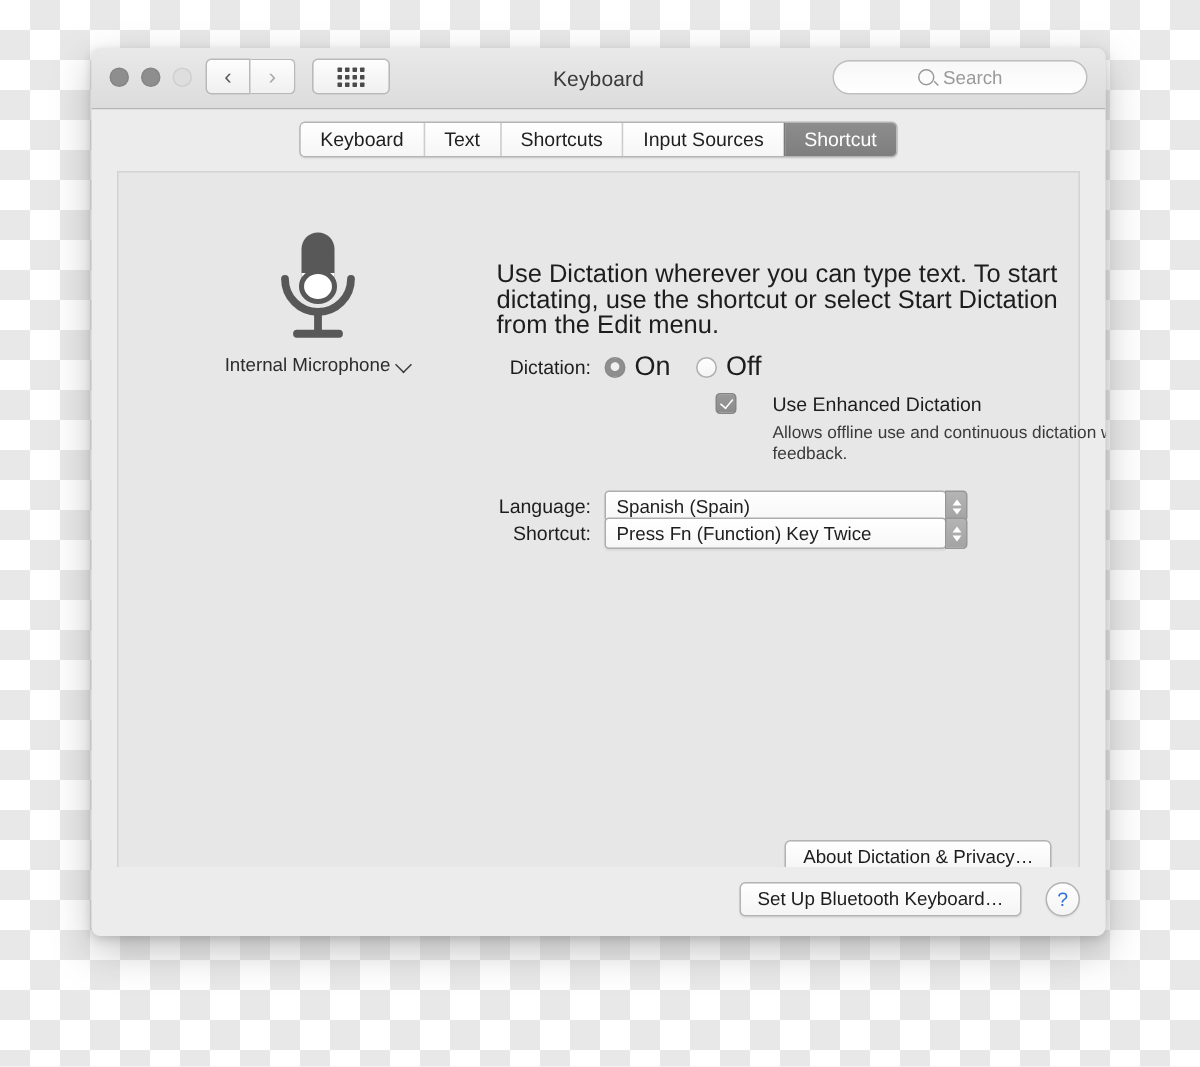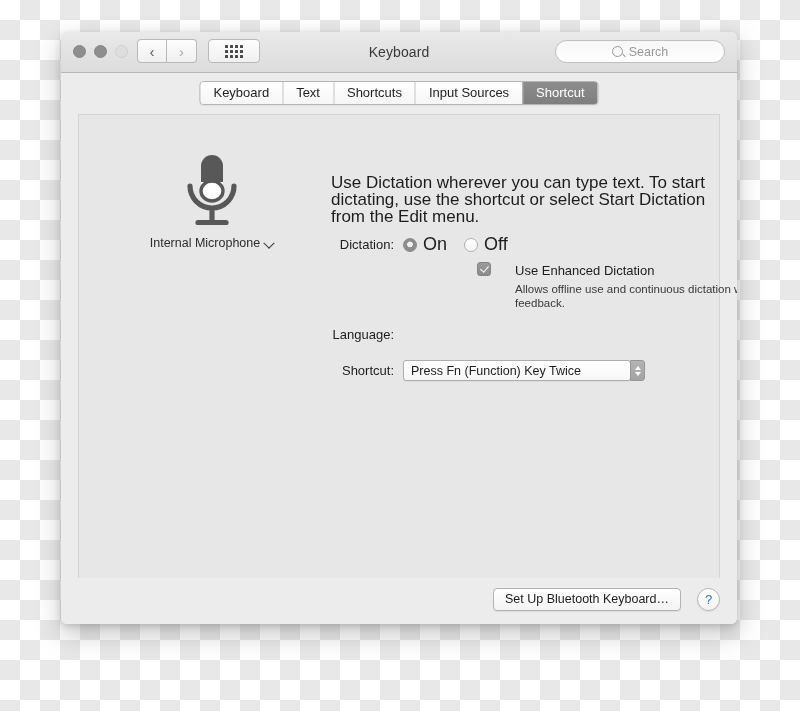--- a/index.html
+++ b/index.html
@@ -294,21 +294,21 @@
   .cbtitle { font-size: 13px; color: #1d1d1d; line-height: 15px; }
   .cbsub {
     font-size: 11.5px;
     color: #3a3a3a;
     line-height: 14px;
     margin-top: 3px;
     width: 268px;
   }
 
   #row-language { left: 227px; top: 212px; }
-  #row-shortcut { left: 227px; top: 245px; justify-content: space-between; }
+  #row-shortcut { left: 227px; top: 230px; justify-content: space-between; }
 
   .popup {
     position: relative;
     height: 21px;
     background: linear-gradient(to bottom, #ffffff, #f7f7f7);
     border: 1px solid #adadad;
     border-radius: 3px;
     box-sizing: border-box;
     display: flex;
     align-items: center;
@@ -487,33 +487,41 @@
       <div class="row" id="row-enhanced">
         <span class="checkbox"></span>
         <span class="cbtexts">
           <span class="cbtitle">Use Enhanced Dictation</span>
           <div class="cbsub">Allows offline use and continuous dictation with live feedback.</div>
         </span>
       </div>
 
       <div class="row" id="row-language">
         <span class="rowlabel">Language:</span>
+        <span class="popup" id="popup-language">
+          <span class="val">Spanish (Spain)</span>
+          <span class="stepper">
+            <i class="up"></i>
+              <i class="down"></i>
+          </span>
+        </span>
       </div>
 
       <div class="row" id="row-shortcut">
         <span class="rowlabel">Shortcut:</span>
         <span class="popup" id="popup-shortcut">
           <span class="val">Press Fn (Function) Key Twice</span>
           <span class="stepper">
             <i class="up"></i>
               <i class="down"></i>
           </span>
         </span>
       </div>
 
+      <div class="pushbtn" id="about-btn">About Dictation &amp; Privacy…</div>
     </div>
 
     <div class="bottombar">
       <div class="pushbtn" id="bluetooth-btn">Set Up Bluetooth Keyboard…</div>
       <div id="help-btn">?</div>
     </div>
 
   </div>
 </div>
 

